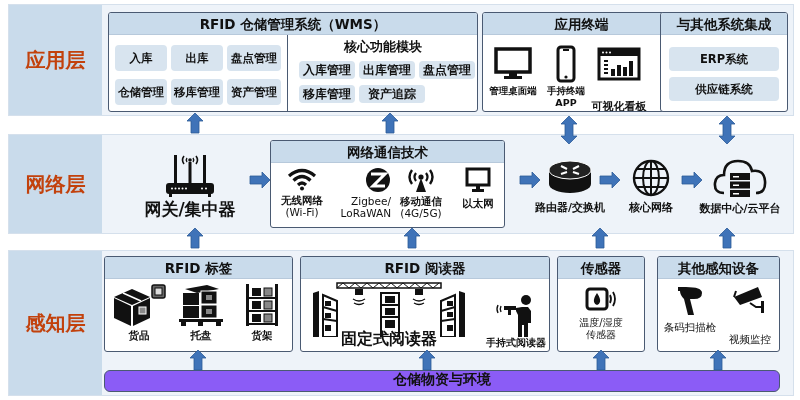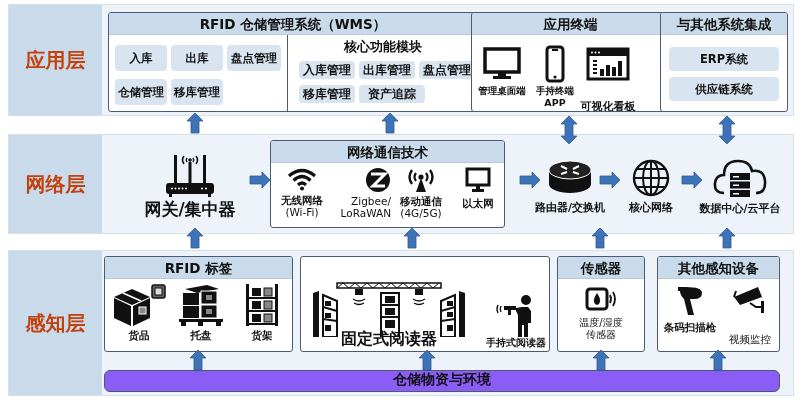--- a/index.html
+++ b/index.html
@@ -27,30 +27,31 @@
 </div>
 
 <div class="box" style="left:108px;top:12px;width:370px;height:100px;">
   <div class="box-head">RFID 仓储管理系统（WMS）</div>
   <div style="position:absolute;left:178px;top:22px;width:1px;height:78px;background:#4a5a72;"></div>
   <div class="pill" style="left:6px;top:32px;width:52px;height:26px;">入库</div>
   <div class="pill" style="left:62px;top:32px;width:52px;height:26px;">出库</div>
   <div class="pill" style="left:118px;top:32px;width:54px;height:26px;">盘点管理</div>
   <div class="pill" style="left:6px;top:66px;width:52px;height:26px;">仓储管理</div>
   <div class="pill" style="left:62px;top:66px;width:52px;height:26px;">移库管理</div>
+  <div class="pill" style="left:118px;top:66px;width:54px;height:26px;">资产管理</div>
 
   <div style="position:absolute;left:182px;top:25px;width:184px;text-align:center;font-weight:bold;font-size:13px;">核心功能模块</div>
   <div class="pill" style="left:190px;top:48px;width:56px;height:18px;font-size:12px;">入库管理</div>
   <div class="pill" style="left:250px;top:48px;width:56px;height:18px;font-size:12px;">出库管理</div>
   <div class="pill" style="left:310px;top:48px;width:56px;height:18px;font-size:12px;">盘点管理</div>
   <div class="pill" style="left:190px;top:72px;width:56px;height:18px;font-size:12px;">移库管理</div>
   <div class="pill" style="left:250px;top:72px;width:66px;height:18px;font-size:12px;">资产追踪</div>
 </div>
 
-<div class="box" style="left:471px;top:12px;width:199px;height:100px;">
+<div class="box" style="left:482px;top:12px;width:199px;height:100px;">
   <div class="box-head">应用终端</div>
   <div class="icon-block" style="left:4px;top:34px;width:52px;">
     <svg width="38" height="34" viewBox="0 0 38 34">
       <rect x="2" y="2" width="34" height="23" fill="none" stroke="#111" stroke-width="3.5"></rect>
       <rect x="15" y="25" width="8" height="5" fill="#111"></rect>
       <rect x="10" y="29" width="18" height="3" fill="#111"></rect>
     </svg>
     <div class="icon-label" style="font-size:9.5px;margin-top:4px;">管理桌面端</div>
   </div>
   <div class="icon-block" style="left:58px;top:32px;width:50px;">
@@ -238,20 +239,21 @@
       <rect x="8" y="18" width="9" height="8" fill="#111"></rect>
         <rect x="20" y="18" width="8" height="8" fill="#888" stroke="#111"></rect>
       <rect x="8" y="31" width="9" height="8" fill="#111"></rect>
         <rect x="20" y="31" width="8" height="8" fill="#888" stroke="#111"></rect>
     </svg>
     <div class="icon-label" style="margin-top:2px;">货架</div>
   </div>
 </div>
 
 <div class="box" style="left:300px;top:256px;width:250px;height:96px;">
+  <div class="box-head">RFID 阅读器</div>
   <div class="icon-block" style="left:8px;top:24px;width:160px;">
     <svg width="160" height="56" viewBox="0 0 160 56">
       <rect x="28" y="2" width="104" height="5" fill="none" stroke="#111" stroke-width="1.5"></rect>
       <path d="M28 7 L34 2 L40 7 L46 2 L52 7 L58 2 L64 7 L70 2 L76 7 L82 2 L88 7 L94 2 L100 7 L106 2 L112 7 L118 2 L124 7 L130 2" fill="none" stroke="#111" stroke-width="1"></path>
       <rect x="46" y="8" width="8" height="6" fill="#111"></rect>
       <rect x="106" y="8" width="8" height="6" fill="#111"></rect>
       <path d="M44 18 Q50 22 56 18 M45 22 Q50 25 55 22" fill="none" stroke="#111" stroke-width="1.3"></path>
       <path d="M104 18 Q110 22 116 18 M105 22 Q110 25 115 22" fill="none" stroke="#111" stroke-width="1.3"></path>
       <path d="M4 12 L10 10 L10 56 L4 56 Z" fill="#111"></path>
       <path d="M14 14 L28 20 L28 56 L14 56 Z" fill="none" stroke="#111" stroke-width="2"></path>
@@ -301,21 +303,21 @@
     <div class="icon-label" style="font-size:10px;font-weight:normal;">传感器</div>
   </div>
 </div>
 
 <div class="box" style="left:657px;top:256px;width:123px;height:96px;">
   <div class="box-head">其他感知设备</div>
   <div class="icon-block" style="left:2px;top:28px;width:60px;">
     <svg width="28" height="32" viewBox="0 0 28 32">
       <path d="M2 2 L10 2 Q26 2 26 8 Q26 14 18 14 L14 14 L18 30 L12 30 L8 14 Q4 10 4 6 L2 6 Z" fill="#111"></path>
     </svg>
-    <div class="icon-label" style="font-size:10.5px;margin-top:4px;font-weight:bold;">条码扫描枪</div>
+    <div class="icon-label" style="font-size:10.5px;margin-top:4px;font-weight:normal;">条码扫描枪</div>
   </div>
   <div class="icon-block" style="left:62px;top:28px;width:60px;">
     <svg width="36" height="32" viewBox="0 0 36 32">
       <path d="M2 12 L26 2 L30 12 L8 20 Z" fill="#111"></path>
       <path d="M2 12 L4 6" stroke="#111" stroke-width="2"></path>
       <path d="M18 18 L24 22 L30 22" fill="none" stroke="#111" stroke-width="2"></path>
       <rect x="29" y="16" width="3" height="12" fill="#111"></rect>
     </svg>
     <div class="icon-label" style="font-size:10.5px;margin-top:16px;font-weight:normal;">视频监控</div>
   </div>

